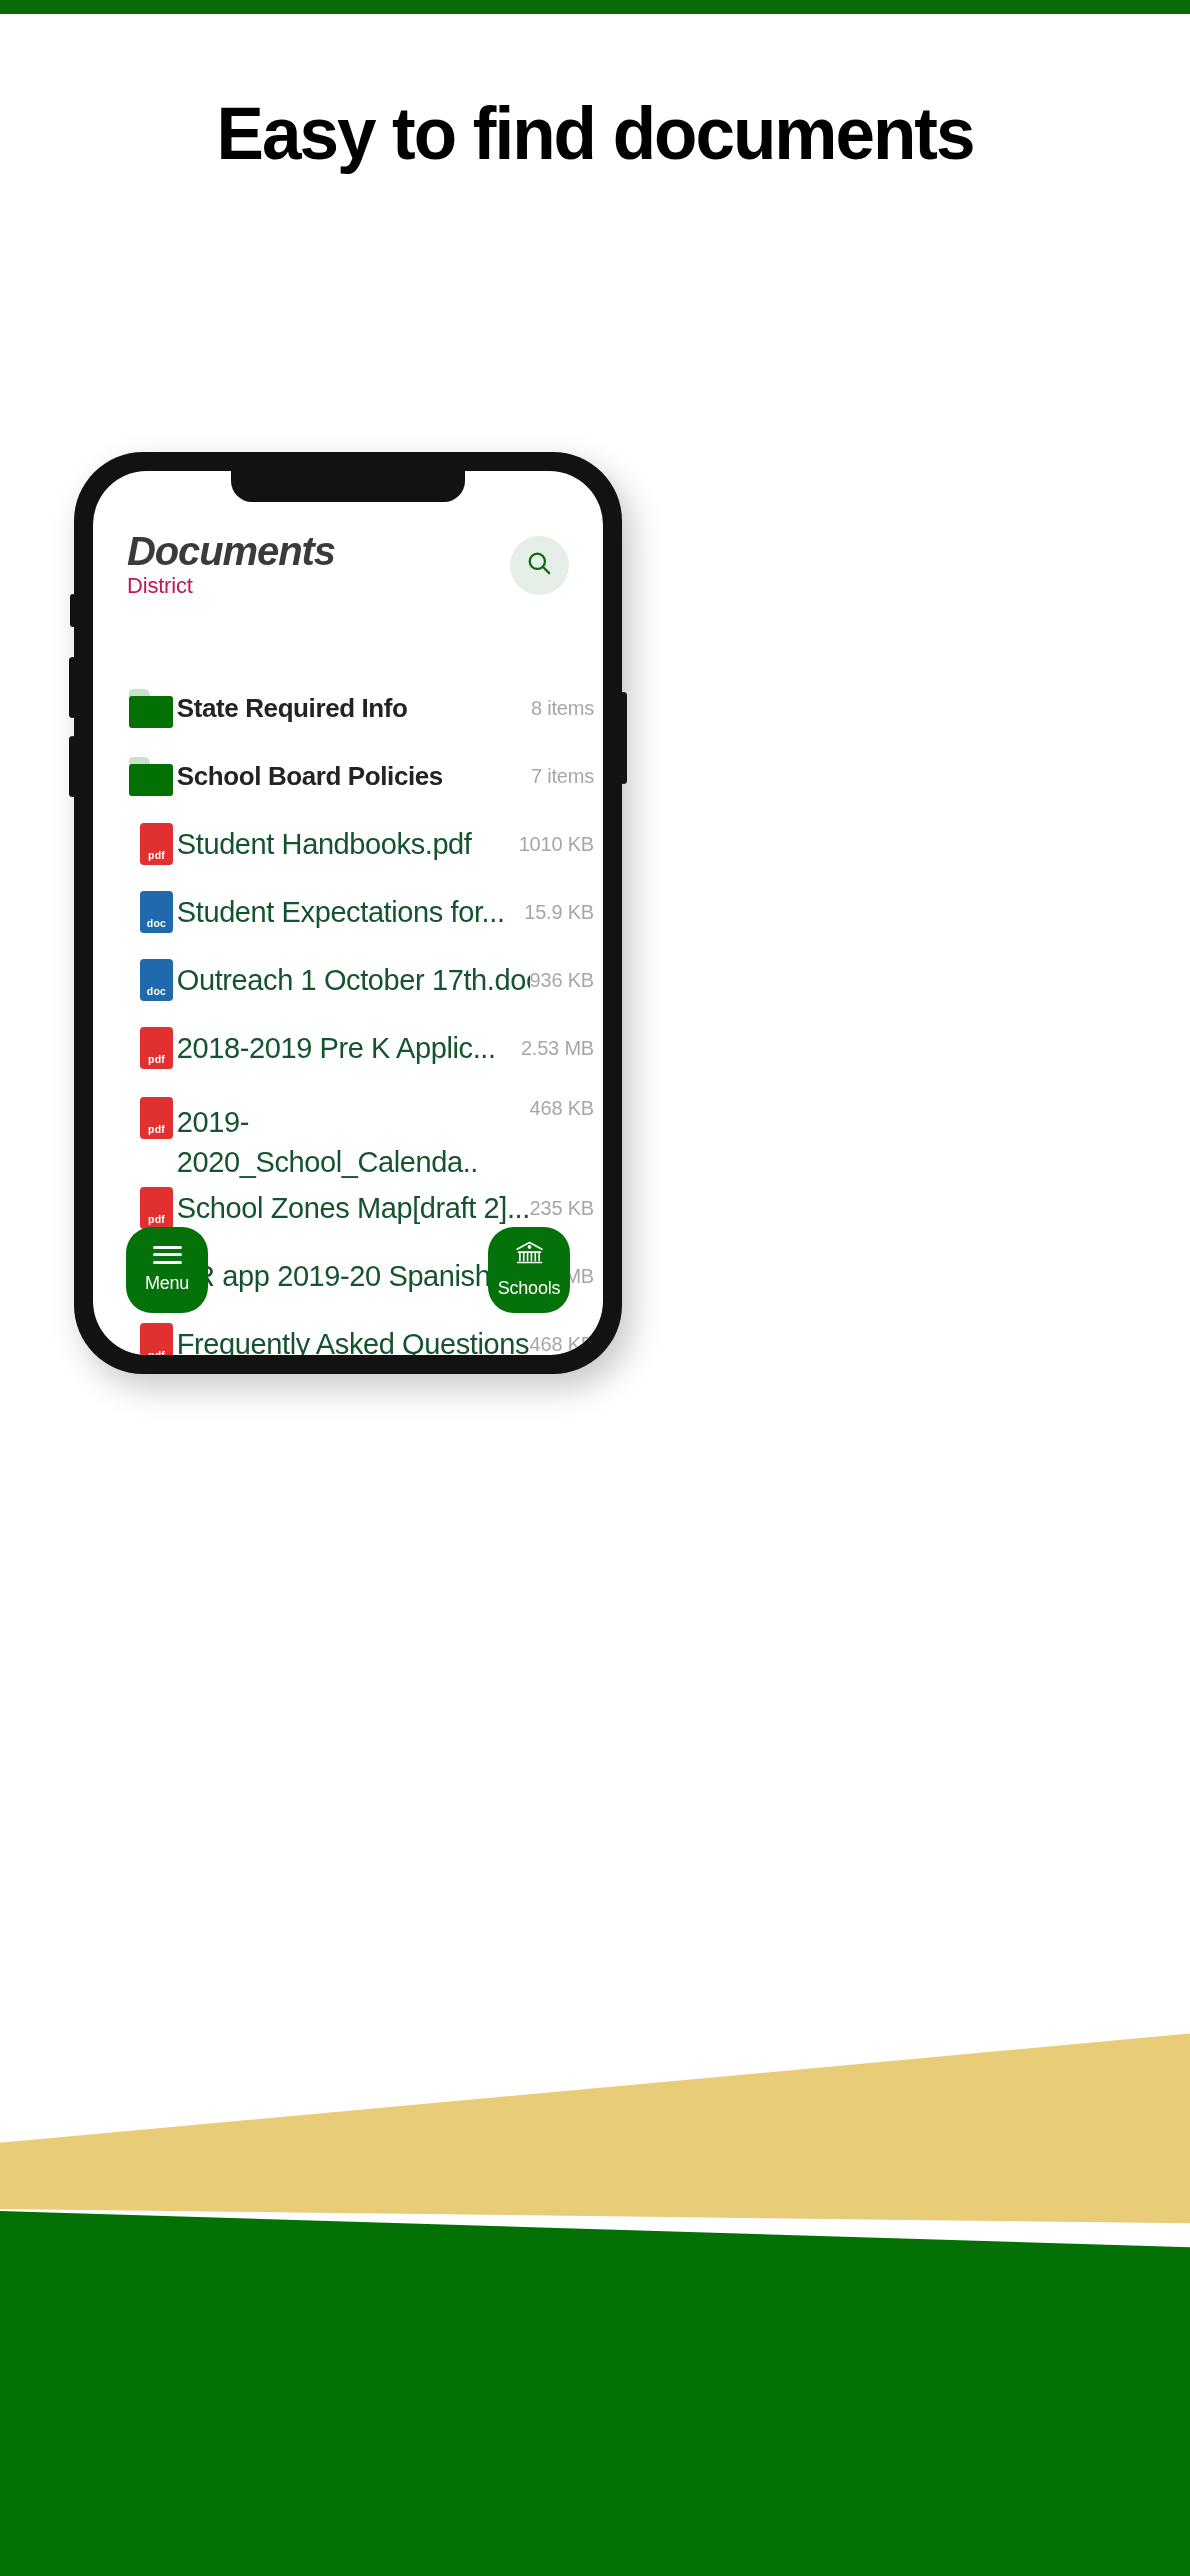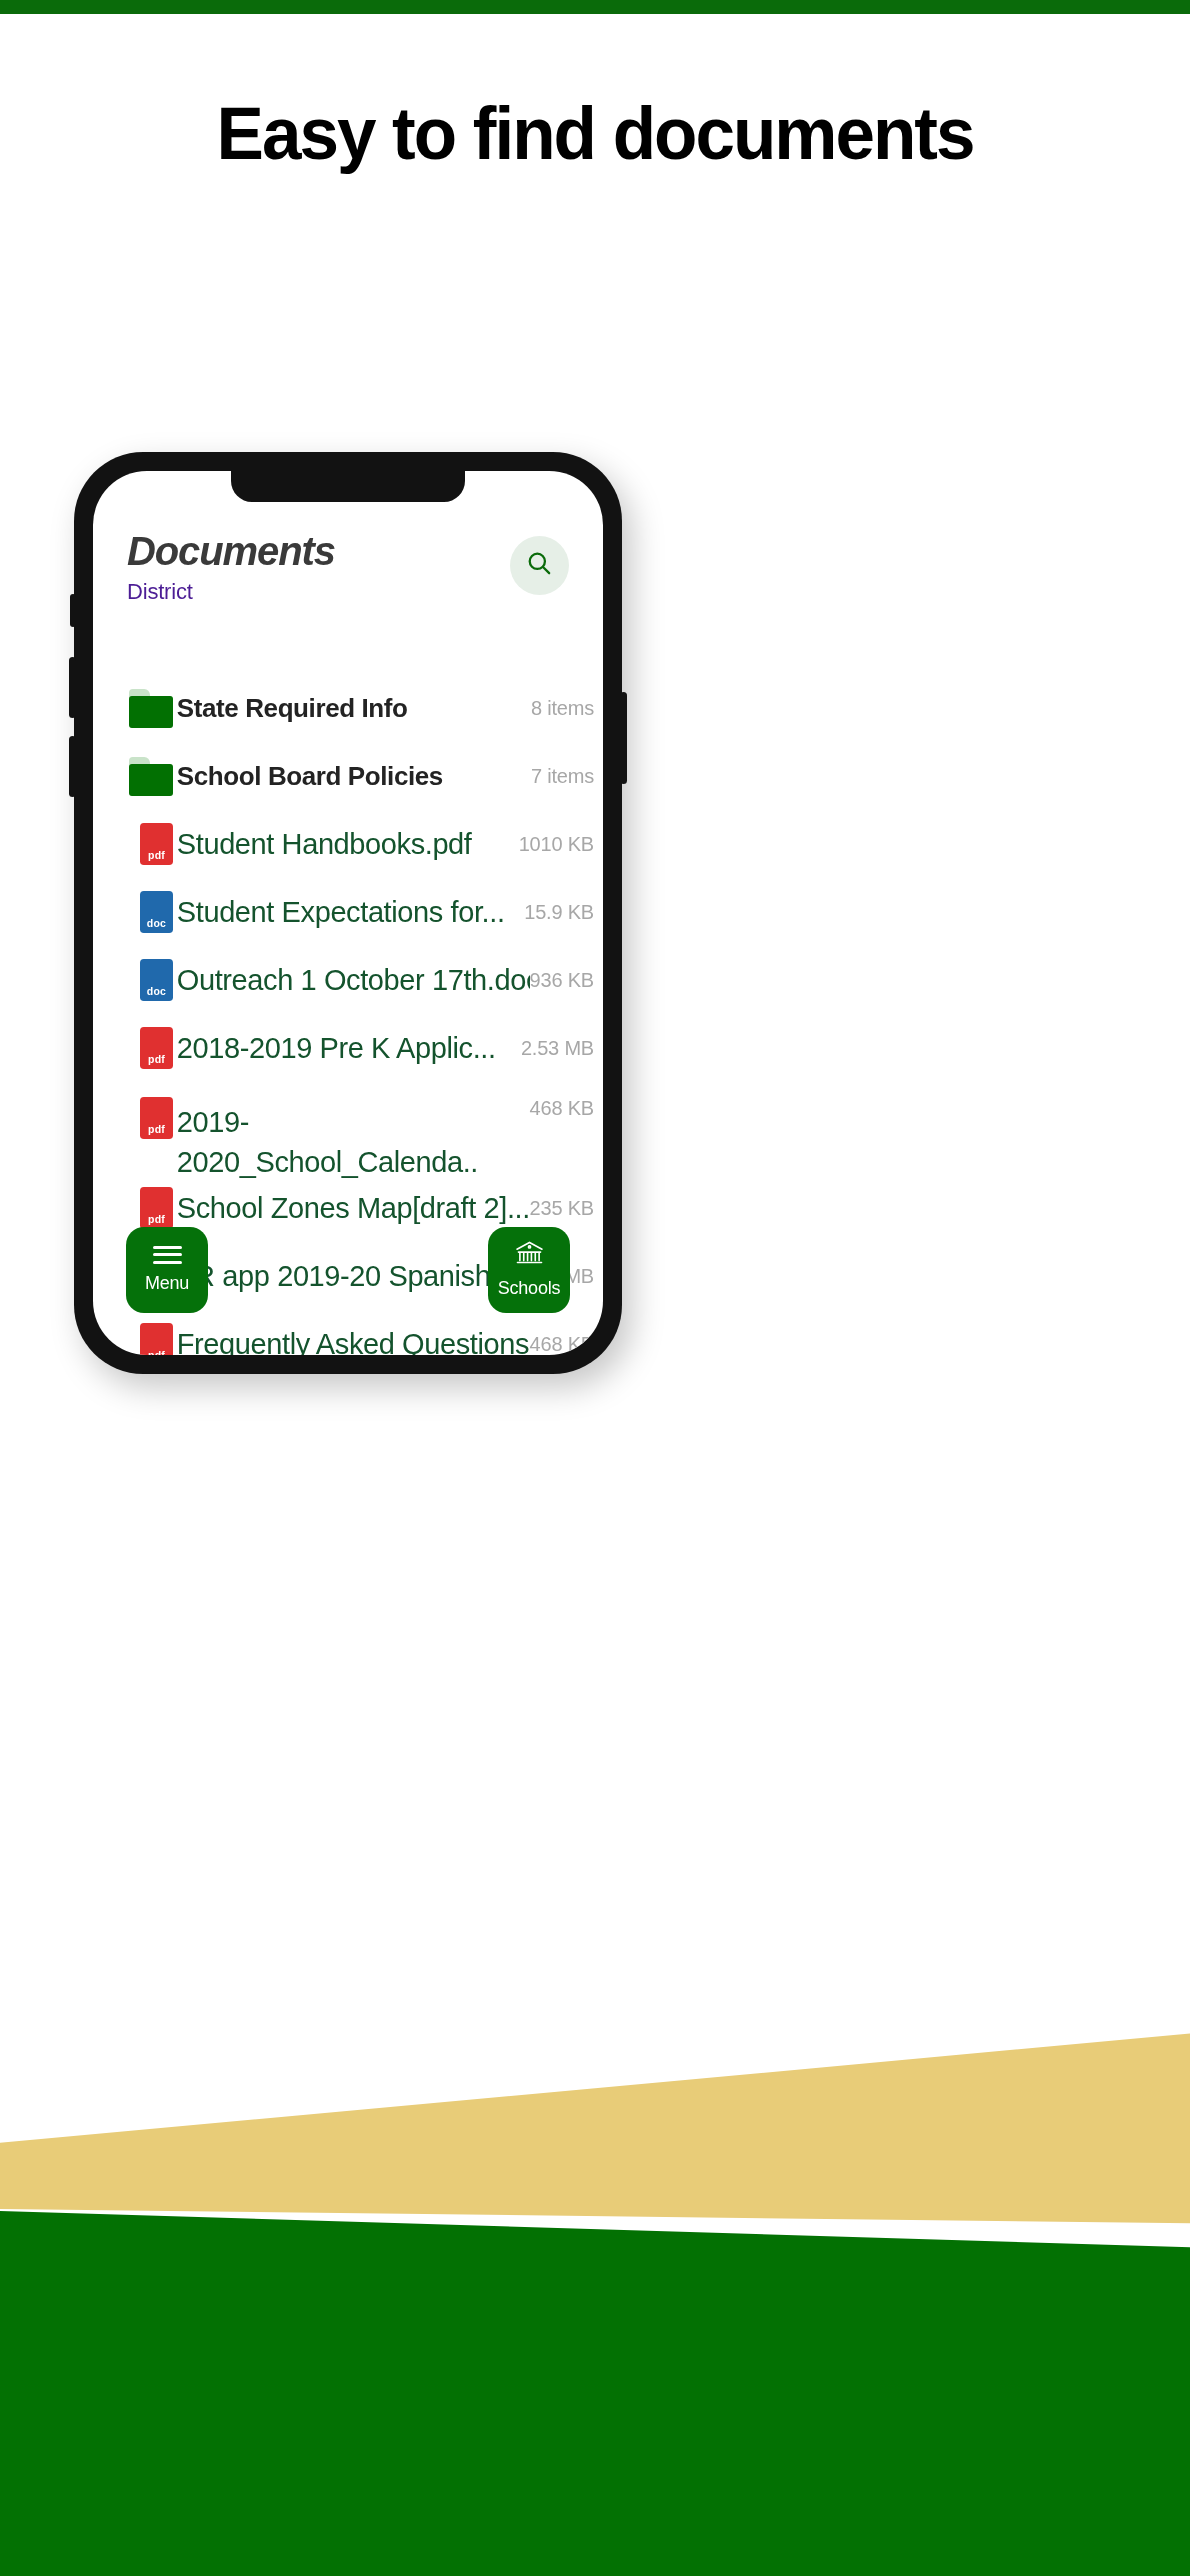--- a/index.html
+++ b/index.html
@@ -90,22 +90,22 @@
     font-size: 40px;
     font-weight: 700;
     color: #3a3a3a;
     letter-spacing: -1.1px;
     line-height: 1.05;
     font-style: italic;
   }
   .app-subtitle {
     font-size: 22px;
     font-weight: 400;
-    color: #4c1d95;
-    margin-top: 7px;
+    color: #be185d;
+    margin-top: 1px;
     letter-spacing: -0.2px;
   }
   .search-btn {
     width: 59px; height: 59px;
     border-radius: 50%;
     background: #e6efe7;
     display: flex; align-items: center; justify-content: center;
     margin-top: 5.8px;
     border: none;
     cursor: pointer;
@@ -211,21 +211,21 @@
     position: absolute;
     left: 0; bottom: 42px;
     width: 510px;
     padding: 0 33px;
     display: flex;
     justify-content: space-between;
   }
   .nav-btn {
     width: 82px; height: 86px;
     background: #05710a;
-    border-radius: 18px;
+    border-radius: 26px;
     display: flex;
     flex-direction: column;
     align-items: center;
     justify-content: center;
     gap: 9.6px;
     border: none;
     cursor: pointer;
   }
   .nav-label {
     font-size: 18px;

